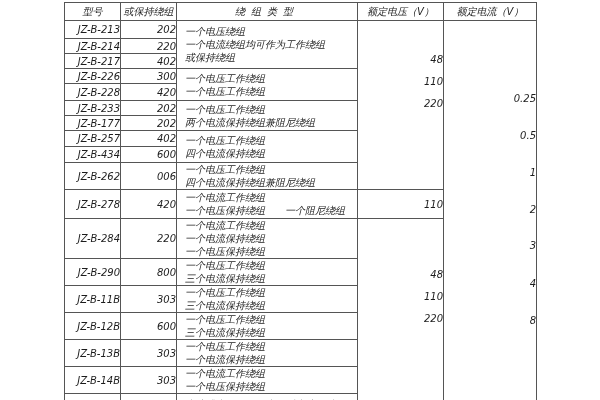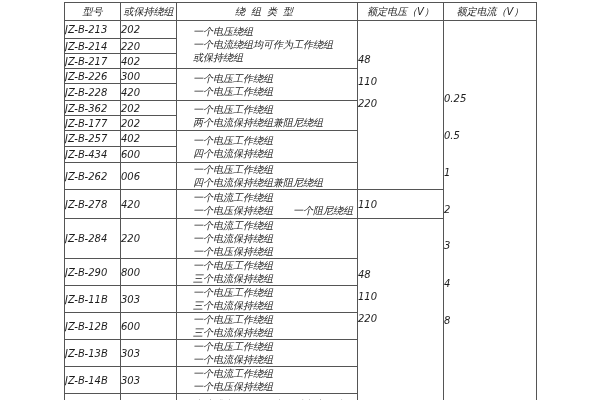--- a/index.html
+++ b/index.html
@@ -8,27 +8,27 @@
     font-family:"DejaVu Sans","Liberation Sans",sans-serif;
   }
   .table-wrap{position:absolute;left:64px;top:2px;}
   table{
     border-collapse:collapse;table-layout:fixed;width:472px;
     font-size:10px;color:#1c1c1c;
   }
   td,th{border:1px solid #555555;padding:0;overflow:hidden;font-style:italic;}
   th{font-weight:normal;text-align:center;}
   th.wind-h{letter-spacing:6px;}
-  .c{text-align:left;vertical-align:middle;}
-  .wind{padding-left:16px;vertical-align:middle;}
+  .c{text-align:right;vertical-align:middle;}
+  .wind{padding-left:8px;vertical-align:middle;}
   .wind .line{line-height:13px;white-space:pre;}
   .rel{position:relative;}
   .stack-val{
     position:absolute;left:0;right:0;height:12px;line-height:12px;
-    text-align:left;
+    text-align:right;
   }
 </style>
 </head>
 <body>
 
 <div class="table-wrap">
 <table>
   <colgroup>
     <col style="width:56px">
         <col style="width:56px">
@@ -88,21 +88,21 @@
       <div class="line">一个电压工作绕组</div>
     </td>
   </tr>
 
   <tr style="height:17px">
     <td class="c">JZ-B-228</td>
     <td class="c">420</td>
   </tr>
 
   <tr style="height:15px">
-    <td class="c">JZ-B-362</td>
+    <td class="c">JZ-B-233</td>
     <td class="c">202</td>
     <td class="wind" rowspan="2">
       <div class="line">一个电压工作绕组</div>
       <div class="line">两个电流保持绕组兼阻尼绕组</div>
     </td>
   </tr>
 
   <tr style="height:15px">
     <td class="c">JZ-B-177</td>
     <td class="c">202</td>

